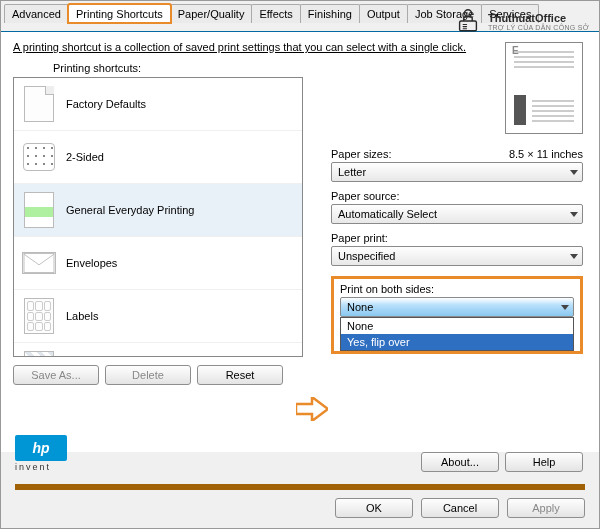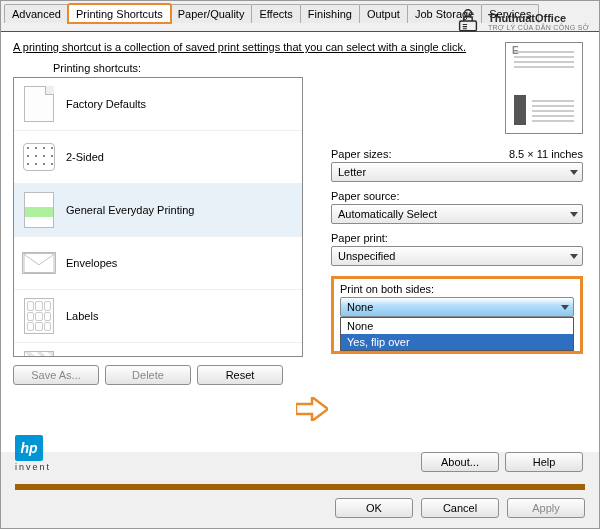--- a/index.html
+++ b/index.html
@@ -31,21 +31,21 @@
   .combo { width: 100%; height: 20px; background: linear-gradient(#fefefe,#e8e8e8); border: 1px solid #8a8a8a; border-radius: 2px; display: flex; align-items: center; padding: 0 4px 0 6px; cursor: pointer; justify-content: space-between; }
   .combo-arrow { width: 0; height: 0; border-left: 4px solid transparent; border-right: 4px solid transparent; border-top: 5px solid #444; }
   .highlight-box { border: 3px solid #e98a2b; padding: 4px 6px 0 6px; margin-top: 10px; position: relative; }
   .combo.open { background: linear-gradient(#fff, #b6dffb 40%, #8ac8f0); }
   .dropdown { border: 1px solid #555; background: #fff; }
   .dropdown-item { padding: 2px 6px; cursor: pointer; }
   .dropdown-item.selected { background: #2f6fc1; color: #fff; }
   .arrow-pointer { position: absolute; left: 295px; top: 365px; width: 32px; height: 24px; }
   .arrow-pointer svg { width: 100%; height: 100%; }
   .logo-area { position: absolute; left: 14px; bottom: 56px; }
-  .hp-logo { width: 28px; height: 26px; background: #0096d6; border-radius: 2px; display: flex; align-items: center; justify-content: center; color: #fff; font-style: italic; font-weight: bold; font-size: 14px; }
+  .hp-logo { width: 52px; height: 26px; background: #0096d6; border-radius: 2px; display: flex; align-items: center; justify-content: center; color: #fff; font-style: italic; font-weight: bold; font-size: 14px; }
   .invent { font-size: 9px; letter-spacing: 2px; margin-top: 1px; color: #333; }
   .bottom-right-btns { position: absolute; right: 16px; bottom: 56px; display: flex; gap: 6px; }
   .bottom-right-btns .btn { width: 78px; }
   .dlg-btns { position: absolute; right: 14px; bottom: 10px; display: flex; gap: 8px; border-top: 6px solid #a16207; padding-top: 8px; left: 14px; justify-content: flex-end; }
   .dlg-btns .btn { width: 78px; }
   .watermark { position: absolute; right: 10px; top: 6px; display: flex; align-items: center; color: #2a2a2a; font-weight: 600; font-size: 14px; pointer-events: none; z-index: 50; }
   .watermark .wm-icon { width: 28px; height: 28px; margin-right: 6px; }
   .watermark .sub { font-size: 7px; font-weight: 400; color: #777; display: block; letter-spacing: 0.3px; }
   
   .ico { width: 30px; height: 36px; border: 1px solid #bbb; background: #fdfdfd; position: relative; }

